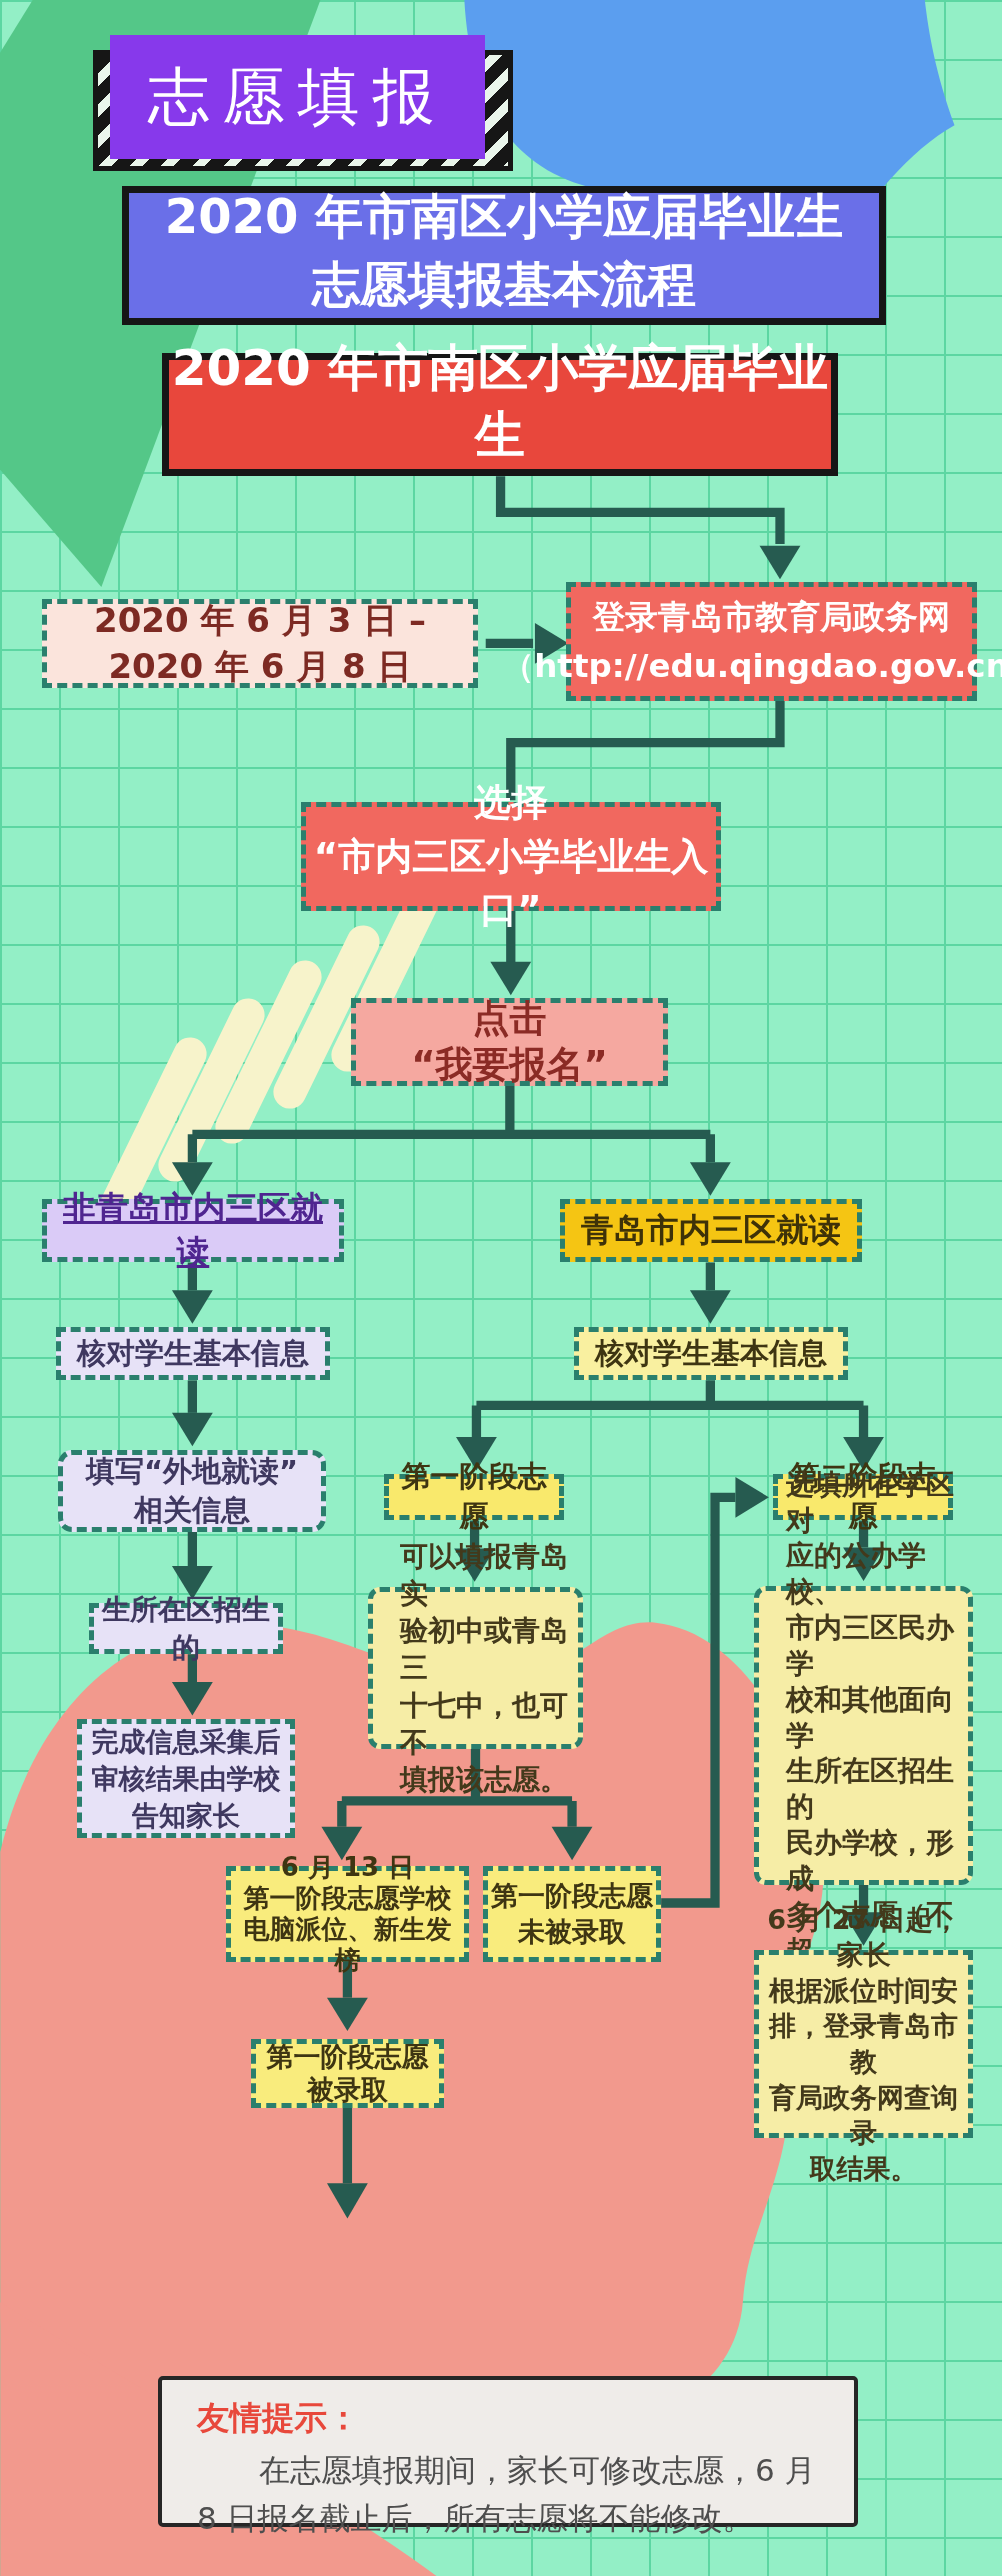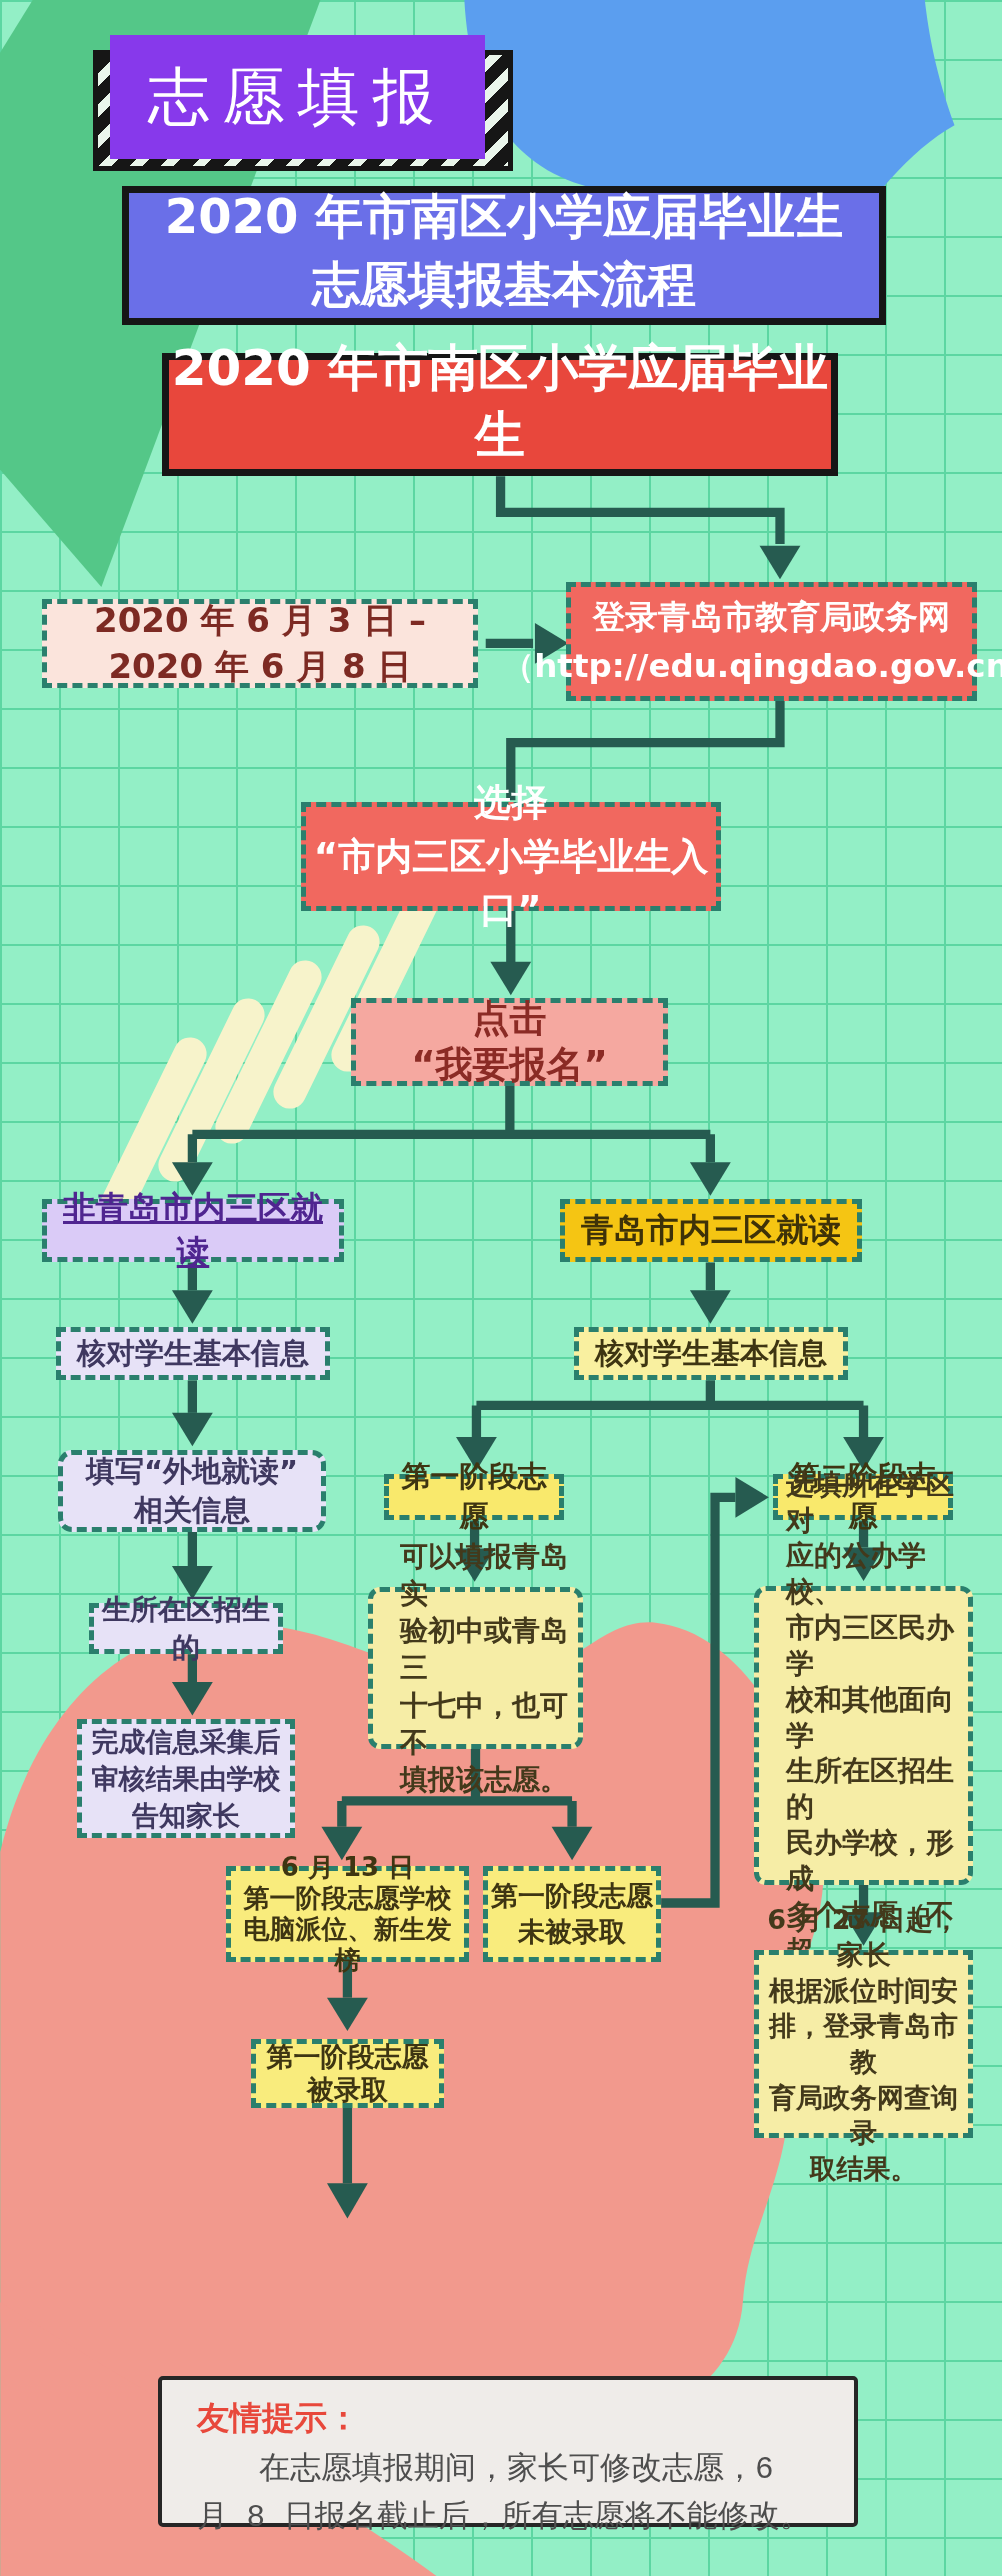--- a/index.html
+++ b/index.html
@@ -48,21 +48,21 @@
   .b-s2desc{left:754px;top:1586px;width:219px;height:299px;background:#F6EDA6;color:#43391B;font-size:28px;line-height:1.28;}
   .b-lottery{left:226px;top:1866px;width:243px;height:96px;background:#F9EC7D;color:#3E3512;font-size:26px;line-height:1.2;}
   .b-fail{left:483px;top:1866px;width:178px;height:96px;background:#F9EC7D;color:#3E3512;font-size:27px;line-height:1.35;}
   .b-admit{left:251px;top:2039px;width:193px;height:69px;background:#F9EC7D;color:#3E3512;font-size:27px;line-height:1.2;}
   .b-final{left:226px;top:2224px;width:243px;height:97px;background:#F9EC7D;color:#3E3512;font-size:27px;line-height:1.3;}
   .b-query{left:754px;top:1950px;width:219px;height:188px;background:#F6EDA6;color:#43391B;font-size:27px;line-height:1.32;}
   
   .tip{position:absolute;left:158px;top:2376px;width:700px;height:151px;background:#EFECE9;border:4.6px solid #262626;
     border-radius:5px;box-sizing:border-box;padding:16.7px 35px 0 35px;}
   .tip-title{color:#E8483B;font-weight:bold;font-size:32.5px;margin:0 0 5.6px 0;}
-  .tip-body{color:#4E4E4E;font-size:31px;line-height:1.55;margin:0;text-indent:2em;font-family:Liberation Mono, monospace;}
+  .tip-body{color:#4E4E4E;font-size:31px;line-height:1.55;margin:0;text-indent:2em;}
 </style>
 </head>
 <body>
 
 <div id="canvas">
 
   <div class="green-tri"></div>
   <svg class="layer" viewBox="0 0 1080 2775">
     <path d="M500,0 C505,95 540,185 650,205 C760,225 830,280 872,330
       C905,255 965,170 1028,135 C1008,80 1000,35 996,0 Z" fill="#5B9EEF"></path>

